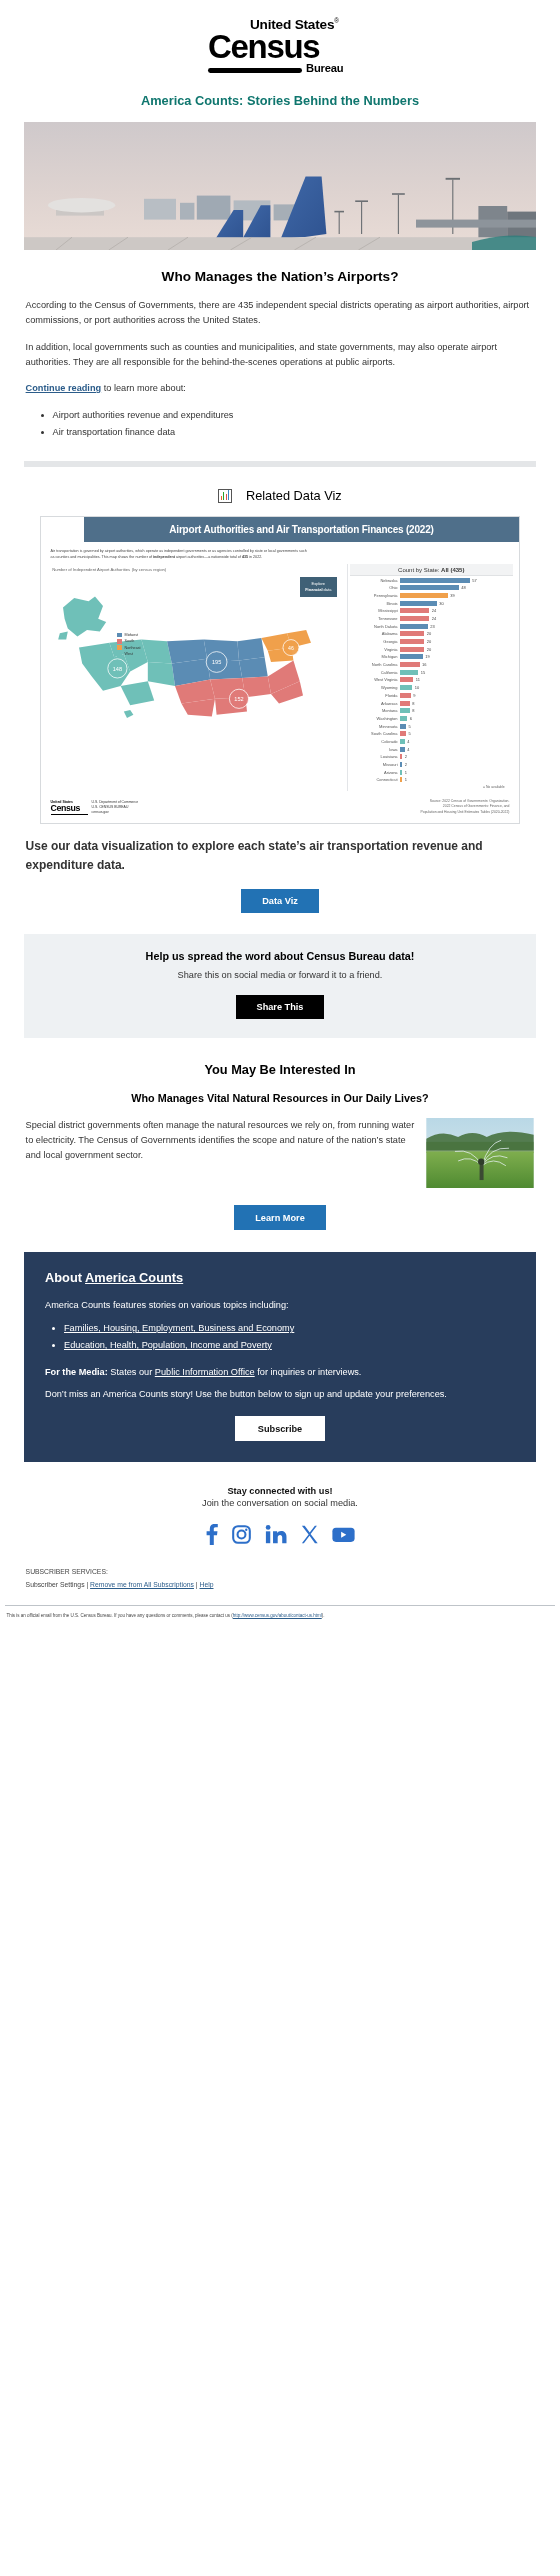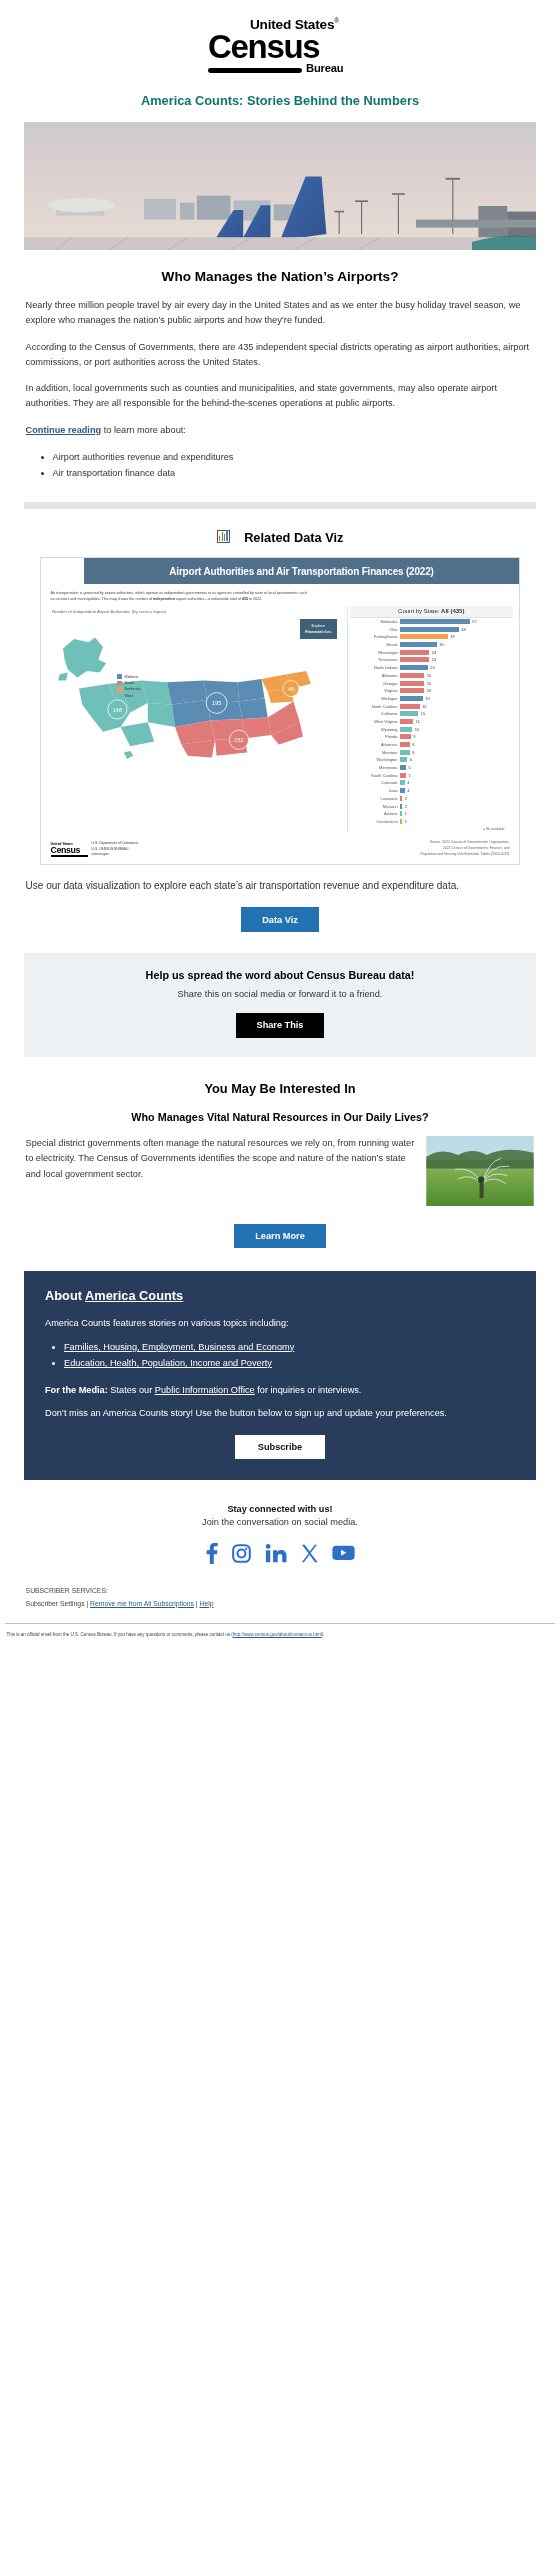--- a/index.html
+++ b/index.html
@@ -59,22 +59,22 @@
   .btn-dark { background:#000; }
   .link { color:#2b5c8a; text-decoration:underline; font-weight:700; }
   ul.bullets { margin:6.4px 0 0; padding-left:27px; }
   ul.bullets li { font-size:9.2px; line-height:1.75; color:#333; }
 
   
   .band { height:6.4px; background:#e4e6e8; margin:21px 24px 0; }
 
   
   .dv-title {
-    text-align:center; font-size:12.8px; font-weight:700; color:#000;
-    margin:21px 0 12.8px; display:flex; align-items:flex-start; justify-content:center; gap:14px;
+    text-align:center; font-size:12.8px; font-weight:400; color:#000;
+    margin:21px 0 12.8px; display:flex; align-items:flex-end; justify-content:center; gap:14px;
   }
   .chart-icon { width:13.6px; height:13.6px; border:0.8px solid #555; background:#fff;
     display:inline-flex; align-items:flex-end; gap:1.2px; padding:1.6px 1.6px; }
   .chart-icon i { display:block; width:2.4px; background:#888; }
 
   .dv-card { width:480px; margin:0 auto; border:0.8px solid #d7dadd; background:#fff; }
   .dv-head {
     background:#4f6f8a; color:#fff; text-align:center;
     font-size:10px; font-weight:700; padding:7.2px 8px; letter-spacing:-0.2px;margin-left:43px;
   }
@@ -107,21 +107,21 @@
   .bar-val { font-size:4px; color:#444; }
   .dv-foot { font-size:3.4px; color:#666; text-align:right; padding:1.6px 8px 0; line-height:1.6; }
   .dv-footer-row { display:flex; align-items:flex-end; justify-content:space-between; padding:3.2px 9.6px 7.2px; }
   .dv-logo { display:flex; align-items:center; gap:4px; }
   .dv-logo-census { font-size:8.8px; font-weight:700; letter-spacing:-0.4px; color:#000; line-height:1; }
   .dv-logo-us { font-size:3.5px; font-weight:700; color:#000; }
   .dv-logo-bar { height:1.6px; background:#000; width:37px; margin-top:0.8px; }
   .dv-dept { font-size:3.4px; color:#333; line-height:1.55; }
   .dv-src { font-size:3.4px; color:#666; text-align:right; line-height:1.65; }
 
-  .dv-caption { padding:12.8px 25.6px 0; font-size:10px; line-height:1.65; color:#333; }
+  .dv-caption { padding:12.8px 25.6px 0; font-size:12px; line-height:1.65; color:#333;font-weight:bold; }
 
   
   .share-block { background:#eef1f3; margin:21px 24px 0; padding:16px 30px 19px; text-align:center; }
   .share-title { font-size:10.8px; font-weight:700; color:#000; margin:0 0 8px; }
   .share-sub { font-size:9.2px; color:#333; margin:0 0 14.4px; }
 
   
   .interest-title { text-align:center; font-size:12.8px; font-weight:700; color:#000; margin:24px 0 14.4px; }
   .interest-h3 { text-align:center; font-size:10.8px; font-weight:700; color:#000; margin:0 21px 11.2px; line-height:1.4; }
   .interest-row { display:flex; gap:9.6px; padding:0 25.6px; align-items:flex-start; }
@@ -225,21 +225,20 @@
           <line x1="285" y1="144" x2="258" y2="160"></line>
         <line x1="365" y1="144" x2="338" y2="160"></line>
           <line x1="445" y1="144" x2="418" y2="160"></line>
       </g>
       <path d="M560 150 q50 -14 90 -4 l0 14 h-90 Z" fill="#2f7f7d" opacity="0.85"></path>
     </svg>
   </div>
 
   <div class="article">
     <div class="h2">Who Manages the Nation’s Airports?</div>
-    <p class="body-p">Nearly three million people travel by air every day in the United States and as we enter the busy holiday travel season, we explore who manages the nation’s public airports and how they’re funded.</p>
     <p class="body-p">According to the Census of Governments, there are 435 independent special districts operating as airport authorities, airport commissions, or port authorities across the United States.</p>
 
 
     <p class="body-p">In addition, local governments such as counties and municipalities, and state governments, may also operate airport authorities. They are all responsible for the behind-the-scenes operations at public airports.</p>
 
     <p class="body-p">
       <a class="link" href="#">Continue reading</a><span> to learn more about:</span>
     </p>
     <ul class="bullets">
       <li>Airport authorities revenue and expenditures</li>

